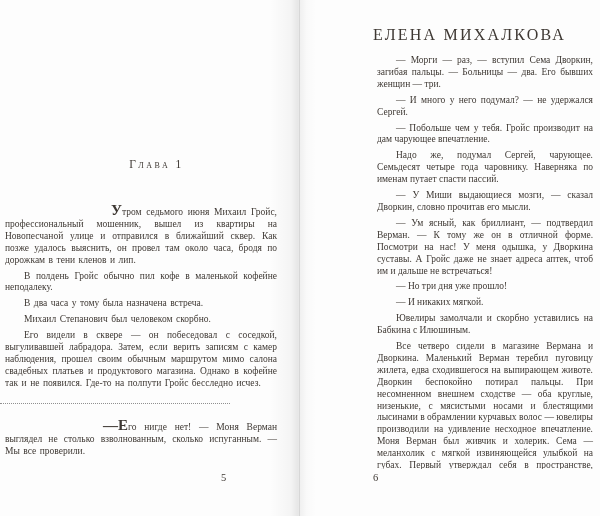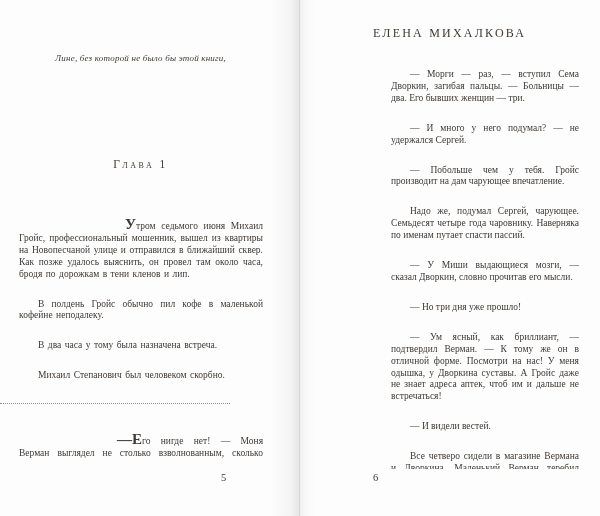--- a/index.html
+++ b/index.html
@@ -37,59 +37,58 @@
   }
 
   .epigraph{
     position:absolute;top:52px;left:0;width:281px;
     text-align:center;font-style:italic;font-size:9px;line-height:13px;
     letter-spacing:.2px;
   }
   .chapter-heading{
     position:absolute;top:158px;left:0;width:281px;margin:0;
     text-align:center;font-weight:normal;
-    font-size:11.5px;font-variant:small-caps;letter-spacing:2.5px;
+    font-size:11.5px;font-variant:small-caps;letter-spacing:2.5px;padding-left:16px;
   }
   .body-text{
     position:absolute;text-align:justify;
     font-size:9.5px;line-height:11.9px;
   }
-  .body-text p{margin:18px;text-indent:19px;}
+  .body-text p{margin:4px;text-indent:19px;}
   .left-body{top:199px;left:1px;width:280px;height:200px;overflow:hidden;word-spacing:1.1px;}
   .left-body p.opening{text-indent:106px;}
   .left-section{top:414px;left:1px;width:280px;height:46px;overflow:hidden;word-spacing:1.1px;}
   .left-section p.opening{text-indent:98px;}
   .initial{
     font-size:15px;font-weight:bold;line-height:1;letter-spacing:0;
   }
   .dotted-sep{
     position:absolute;top:403px;left:0;width:230px;height:0;
     border-top:1.5px dotted var(--sep);
   }
   .page-number{
     position:absolute;top:472px;font-size:10.5px;letter-spacing:.5px;
   }
   .page-number-left{left:221px;}
   .page-number-right{left:56px;}
 
   .running-header{
     position:absolute;top:26px;left:56px;margin:0;
-    font-size:12px;font-weight:normal;letter-spacing:2.2px;
+    font-size:16px;font-weight:normal;letter-spacing:2.2px;
     white-space:nowrap;
   }
   .right-body{top:51px;left:56px;width:224px;height:418px;overflow:hidden;}
 </style>
 </head>
 <body>
 
 <div>
 
   <section class="page page-left">
     <div class="epigraph">
-      <div>Лине, без которой не было бы этой книги,</div>
     </div>
     <h2 class="chapter-heading">Глава 1</h2>
     <div class="body-text left-body" id="left-body">
         <p class="opening"><span class="initial">У</span>тром седьмого июня Михаил Гройс, профессиональный мошенник, вышел из квартиры на Новопесчаной улице и отправился в ближайший сквер. Как позже удалось выяснить, он провел там около часа, бродя по дорожкам в тени кленов и лип.</p>
         <p>В полдень Гройс обычно пил кофе в маленькой кофейне неподалеку.</p>
         <p>В два часа у тому была назначена встреча.</p>
         <p>Михаил Степанович был человеком скорбно.</p>
         <p>Его видели в сквере — он побеседовал с соседкой, выгуливавшей лабрадора. Затем, если верить записям с камер наблюдения, прошел своим обычным маршрутом мимо салона свадебных платьев и продуктового магазина. Однако в кофейне так и не появился. Где-то на полпути Гройс бесследно исчез.</p>
       </div>
     <div class="dotted-sep"></div>
@@ -104,21 +103,22 @@
   </div>
 
   <section class="page page-right">
     <header class="running-header">ЕЛЕНА МИХАЛКОВА</header>
     <div class="body-text right-body" id="right-body">
         <p>— Морги — раз, — вступил Сема Дворкин, загибая пальцы. — Больницы — два. Его бывших женщин — три.</p>
         <p>— И много у него подумал? — не удержался Сергей.</p>
         <p>— Побольше чем у тебя. Гройс производит на дам чарующее впечатление.</p>
         <p>Надо же, подумал Сергей, чарующее. Семьдесят четыре года чаровнику. Наверняка по именам путает спасти пассий.</p>
         <p>— У Миши выдающиеся мозги, — сказал Дворкин, словно прочитав его мысли.</p>
+        <p>— Ум ясный, как бриллиант, — подтвердил Верман. — К тому же он в отличной форме. Посмотри на нас! У меня одышка, у Дворкина суставы. А Гройс даже не знает адреса аптек, чтоб им и дальше не встречаться!</p>
         <p>— Но три дня уже прошло!</p>
-        <p>— Ум ясный, как бриллиант, — подтвердил Верман. — К тому же он в отличной форме. Посмотри на нас! У меня одышка, у Дворкина суставы. А Гройс даже не знает адреса аптек, чтоб им и дальше не встречаться!</p>
-        <p>— И видели вестей.</p>
+        <p>— И никаких мягкой.</p>
+        <p>Ювелиры замолчали и скорбно уставились на Бабкина с Илюшиным.</p>
         <p>Все четверо сидели в магазине Вермана и Дворкина. Маленький Верман теребил пуговицу жилета, едва сходившегося на выпирающем животе. Дворкин беспокойно потирал пальцы. При несомненном внешнем сходстве — оба круглые, низенькие, с мясистыми носами и блестящими лысинами в обрамлении курчавых волос — ювелиры производили на удивление несходное впечатление. Моня Верман был живчик и холерик. Сема — меланхолик с мягкой извиняющейся улыбкой на губах. Первый утверждал себя в пространстве, занимая места больше, чем было выделено ему природой: носил широкополые шляпы, задирал ноги на стол и издавал столько шума, что люди непроизвольно отодвигались подальше. Второй сутулился, ежился, как будто заранее признавая, что рядом всегда есть нечто</p>
       </div>
     <div class="page-number page-number-right">6</div>
   </section>
 
 </div>
 
 </body></html>

